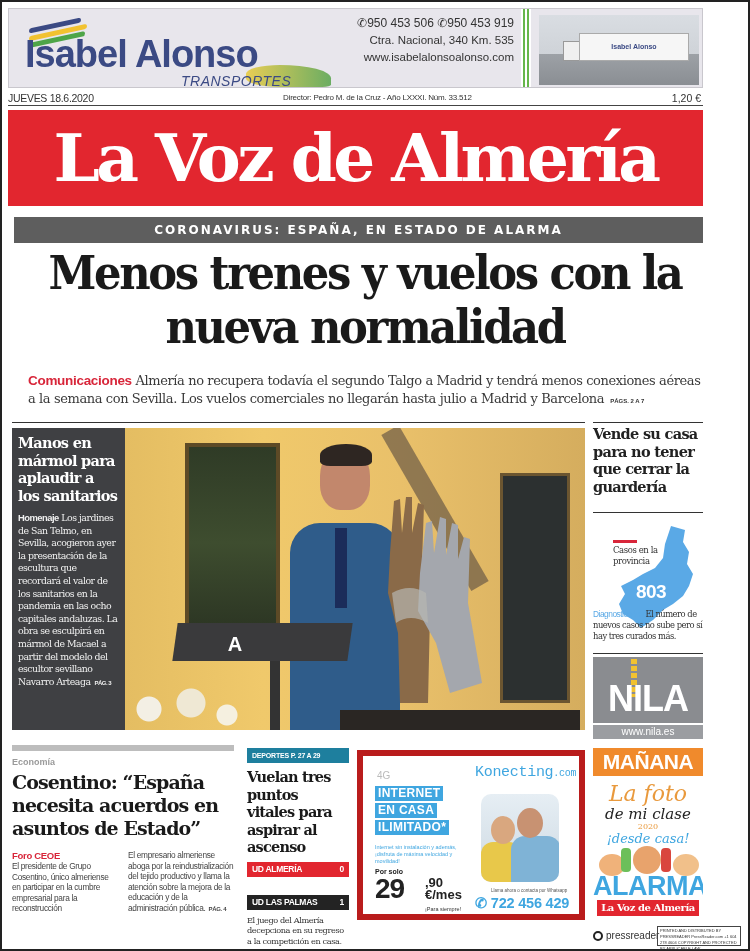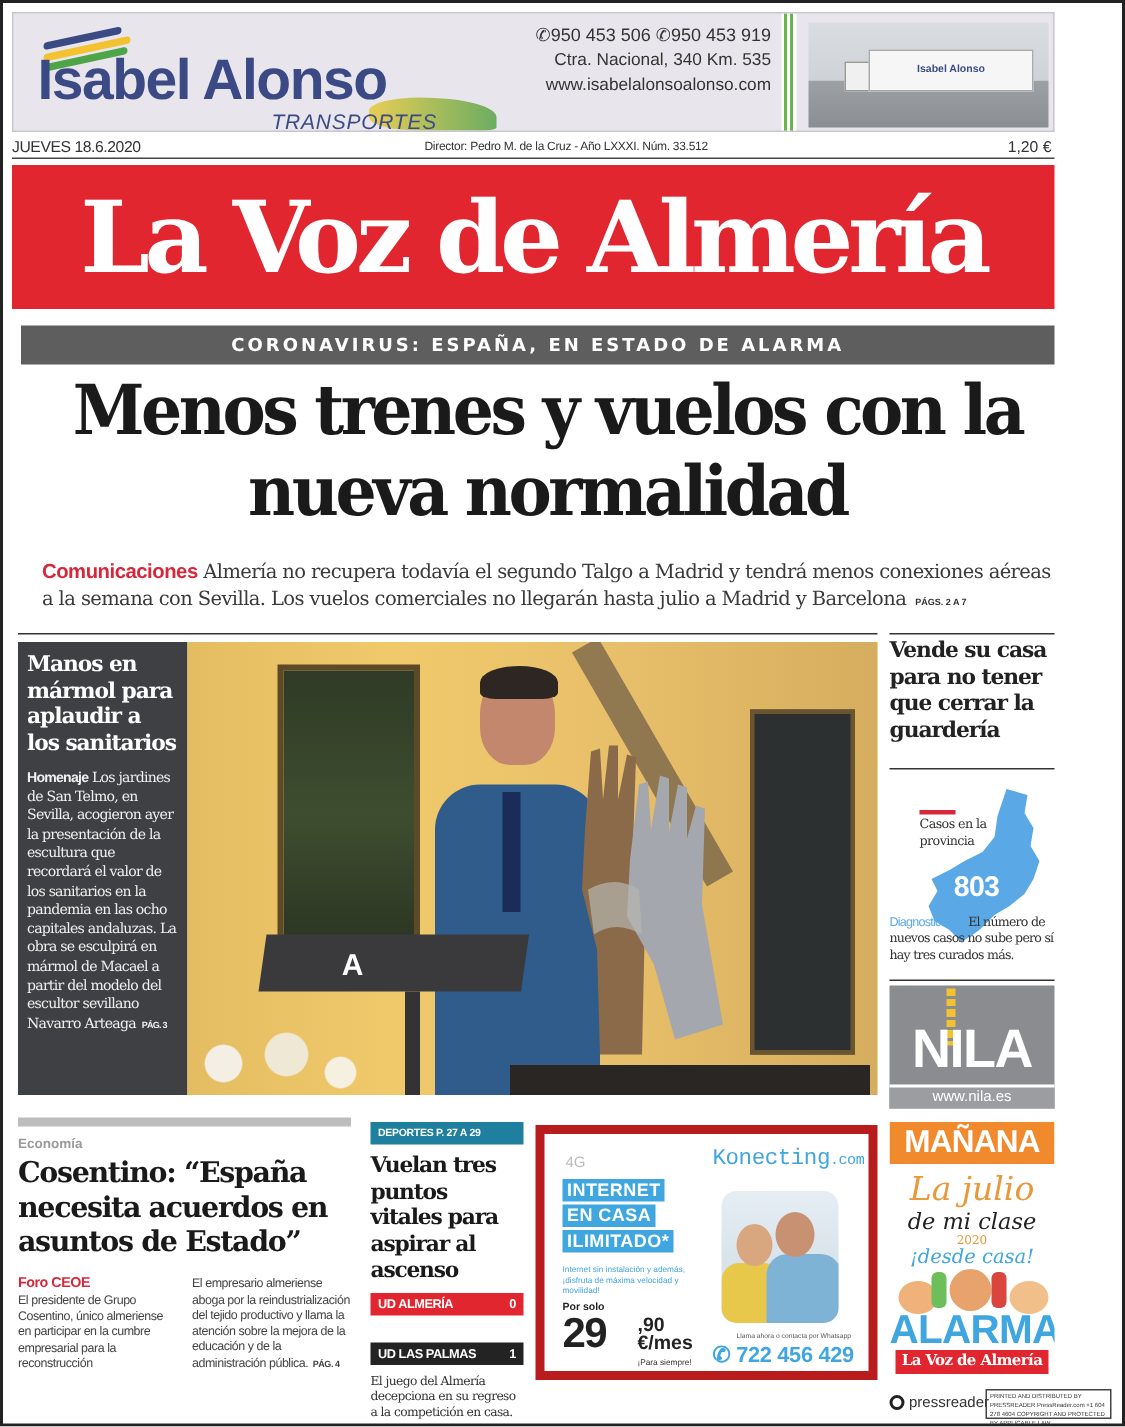--- a/index.html
+++ b/index.html
@@ -236,21 +236,21 @@
 <div class="rule" style="left:593px;top:653px;width:110px;"></div>
 
 <div class="nila">
   <div class="tower"></div>
   <div class="word">NILA</div>
   <div class="url">www.nila.es</div>
 </div>
 
 <div class="promo">
   <div class="top">MAÑANA</div>
-  <div class="script1">La julio</div>
+  <div class="script1">La foto</div>
   <div class="script2">de mi clase</div>
   <div class="year">2020</div>
   <div class="script3">¡desde casa!</div>
   <div class="kids">
     <div class="kid" style="left:6px;top:8px;width:26px;height:22px;background:#f0b27a;"></div>
     <div class="kid" style="left:28px;top:2px;width:10px;height:24px;border-radius:4px;background:#6cbf5a;"></div>
     <div class="kid" style="left:40px;top:0;width:28px;height:28px;background:#e8a36c;"></div>
     <div class="kid" style="left:68px;top:2px;width:10px;height:24px;border-radius:4px;background:#d9463e;"></div>
     <div class="kid" style="left:80px;top:8px;width:26px;height:22px;background:#f1c08a;"></div>
   </div>

